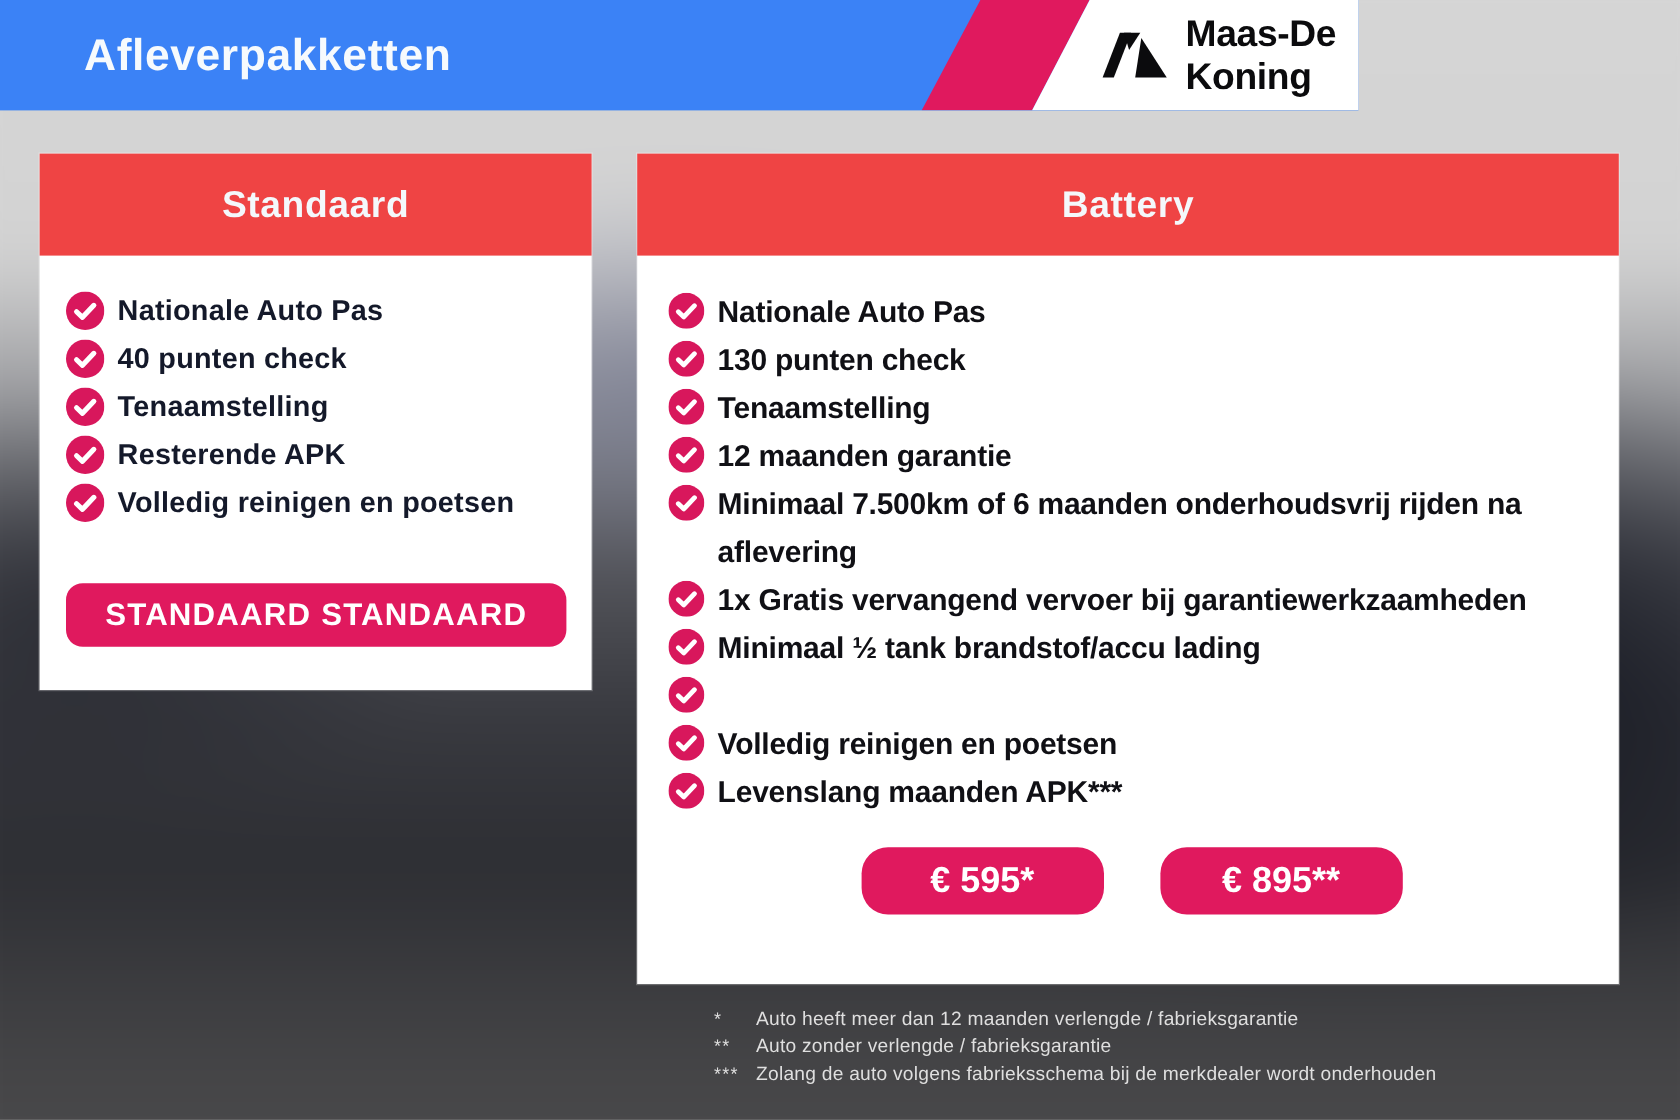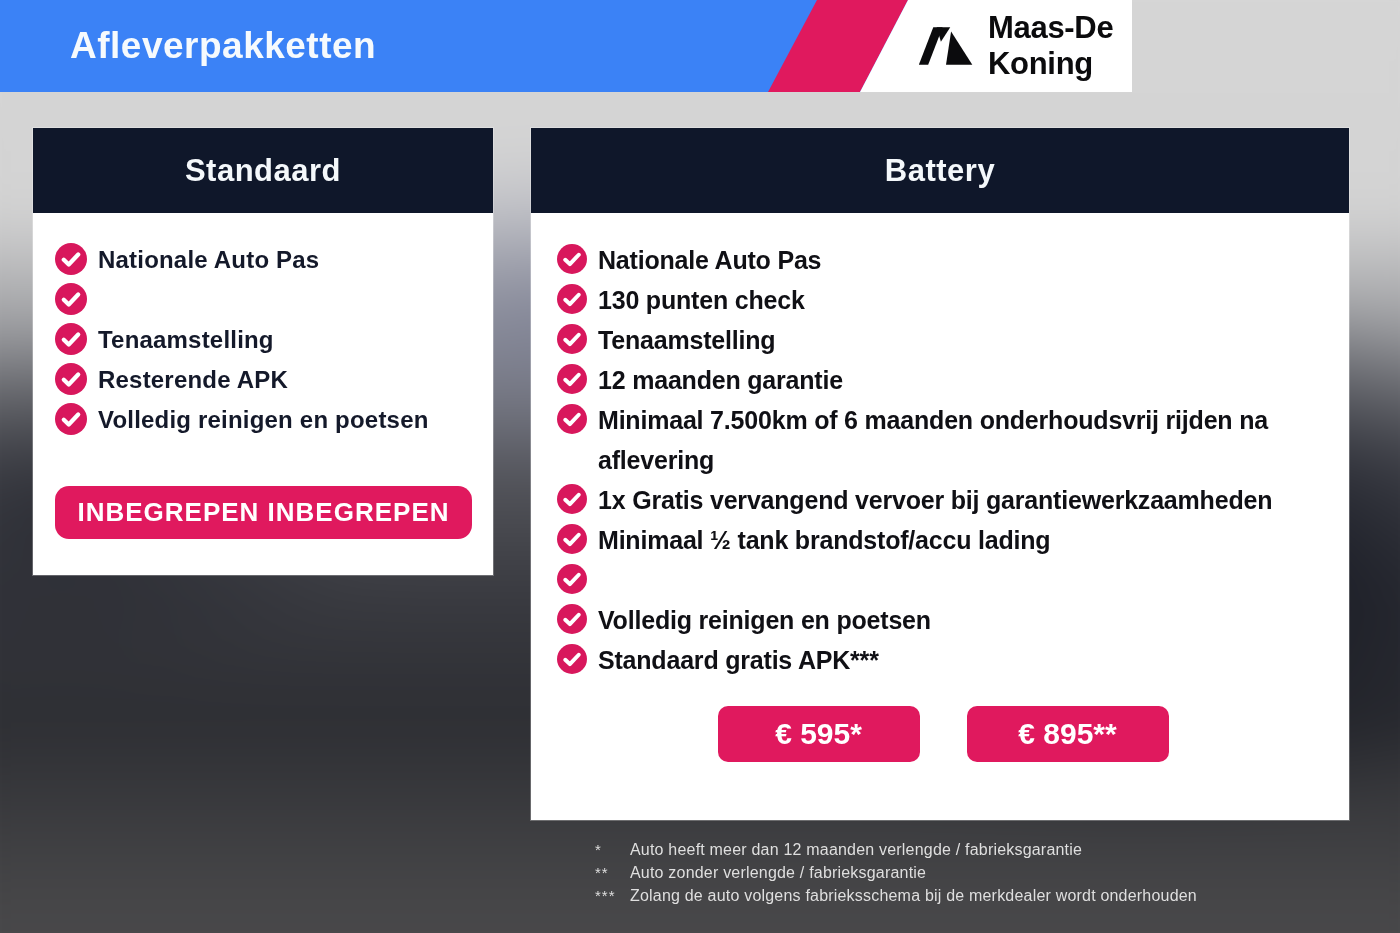--- a/index.html
+++ b/index.html
@@ -26,35 +26,35 @@
   .header-title{position:absolute;left:70px;top:0;height:92px;display:flex;align-items:center;
     color:#f6fafd;font-size:37px;font-weight:700;letter-spacing:.5px;z-index:2;}
   .logo{position:absolute;left:918px;top:0;height:92px;display:flex;align-items:center;gap:14px;z-index:2;justify-content:center;}
   .logo svg{display:block;}
   .brand-text{font-size:31px;font-weight:700;color:#0b0b0d;letter-spacing:-.3px;}
   
   .card{position:absolute;top:128px;background:#ffffff;z-index:4;
     box-shadow:0 0 0 1px rgba(255,255,255,.25);}
   .card-standaard{left:33px;width:460px;height:447px;}
   .card-approved{left:531px;width:818px;height:692px;}
-  .card-head{height:85px;background:#0f172a;display:flex;align-items:center;justify-content:center;
+  .card-head{height:85px;background:#ef4444;display:flex;align-items:center;justify-content:center;
     color:#f4f8fb;font-size:31px;font-weight:700;letter-spacing:.5px;}
   .card-body{padding:27px 20px 0 22px;}
   .card-approved .card-body{padding-left:26px;}
   .item{display:flex;align-items:flex-start;min-height:40px;}
   .check{flex:0 0 32px;width:32px;height:32px;margin-top:3px;}
   .card-approved .check{flex-basis:30px;width:30px;height:30px;margin-top:4px;}
   .check svg{width:100%;height:100%;display:block;}
   .item-text{margin-left:11px;font-size:24px;font-weight:700;color:#14192a;line-height:40px;letter-spacing:.2px;}
   .card-approved .item-text{font-size:25px;color:#101015;letter-spacing:-.2px;}
   .cta-button{display:block;margin:46px 0 0 0;width:417px;height:53px;border:none;border-radius:14px;
     background:#e0195e;color:#ffffff;font-family:"Liberation Sans",sans-serif;
     font-size:26px;font-weight:700;letter-spacing:1px;cursor:pointer;}
   .price-row{display:flex;justify-content:center;gap:47px;margin-top:26px;}
-  .price-button{width:202px;height:56px;border:none;border-radius:10px;background:#e0195e;
+  .price-button{width:202px;height:56px;border:none;border-radius:22px;background:#e0195e;
     color:#ffffff;font-family:"Liberation Sans",sans-serif;font-size:30px;font-weight:700;cursor:pointer;}
   
   .footnotes{position:absolute;left:595px;top:838px;z-index:4;color:#dfdfdf;}
   .footnote{display:flex;height:23px;align-items:center;font-size:16px;}
   .fn-marker{width:35px;font-size:15px;letter-spacing:1px;}
   .fn-text{letter-spacing:.2px;}
 </style>
 </head>
 <body>
 
@@ -89,20 +89,21 @@
           </span>
         <span class="item-text">Nationale Auto Pas</span>
       </div>
       <div class="item">
         <span class="check">
             <svg viewBox="0 0 24 24">
               <circle cx="12" cy="12" r="12" fill="#d8175c"></circle>
               <path d="M6.6 12.6 L10.3 16.1 L17.4 8.6" stroke="#fff" stroke-width="3.2" fill="none" stroke-linecap="round" stroke-linejoin="round"></path>
             </svg>
           </span>
+        <span class="item-text">40 punten check</span>
       </div>
       <div class="item">
         <span class="check">
             <svg viewBox="0 0 24 24">
               <circle cx="12" cy="12" r="12" fill="#d8175c"></circle>
               <path d="M6.6 12.6 L10.3 16.1 L17.4 8.6" stroke="#fff" stroke-width="3.2" fill="none" stroke-linecap="round" stroke-linejoin="round"></path>
             </svg>
           </span>
         <span class="item-text">Tenaamstelling</span>
       </div>
@@ -117,21 +118,21 @@
       </div>
       <div class="item">
         <span class="check">
             <svg viewBox="0 0 24 24">
               <circle cx="12" cy="12" r="12" fill="#d8175c"></circle>
               <path d="M6.6 12.6 L10.3 16.1 L17.4 8.6" stroke="#fff" stroke-width="3.2" fill="none" stroke-linecap="round" stroke-linejoin="round"></path>
             </svg>
           </span>
         <span class="item-text">Volledig reinigen en poetsen</span>
       </div>
-      <button class="cta-button">INBEGREPEN INBEGREPEN</button>
+      <button class="cta-button">STANDAARD STANDAARD</button>
     </div>
   </div>
 
   <div class="card card-approved">
     <div class="card-head">Battery</div>
     <div class="card-body">
       <div class="item">
         <span class="check">
             <svg viewBox="0 0 24 24">
               <circle cx="12" cy="12" r="12" fill="#d8175c"></circle>
@@ -211,21 +212,21 @@
           </span>
         <span class="item-text">Volledig reinigen en poetsen</span>
       </div>
       <div class="item">
         <span class="check">
             <svg viewBox="0 0 24 24">
               <circle cx="12" cy="12" r="12" fill="#d8175c"></circle>
               <path d="M6.6 12.6 L10.3 16.1 L17.4 8.6" stroke="#fff" stroke-width="3.2" fill="none" stroke-linecap="round" stroke-linejoin="round"></path>
             </svg>
           </span>
-        <span class="item-text">Standaard gratis APK***</span>
+        <span class="item-text">Levenslang maanden APK***</span>
       </div>
       <div class="price-row">
         <button class="price-button">€ 595*</button>
         <button class="price-button">€ 895**</button>
       </div>
     </div>
   </div>
 
   <div class="footnotes">
     <div class="footnote">

